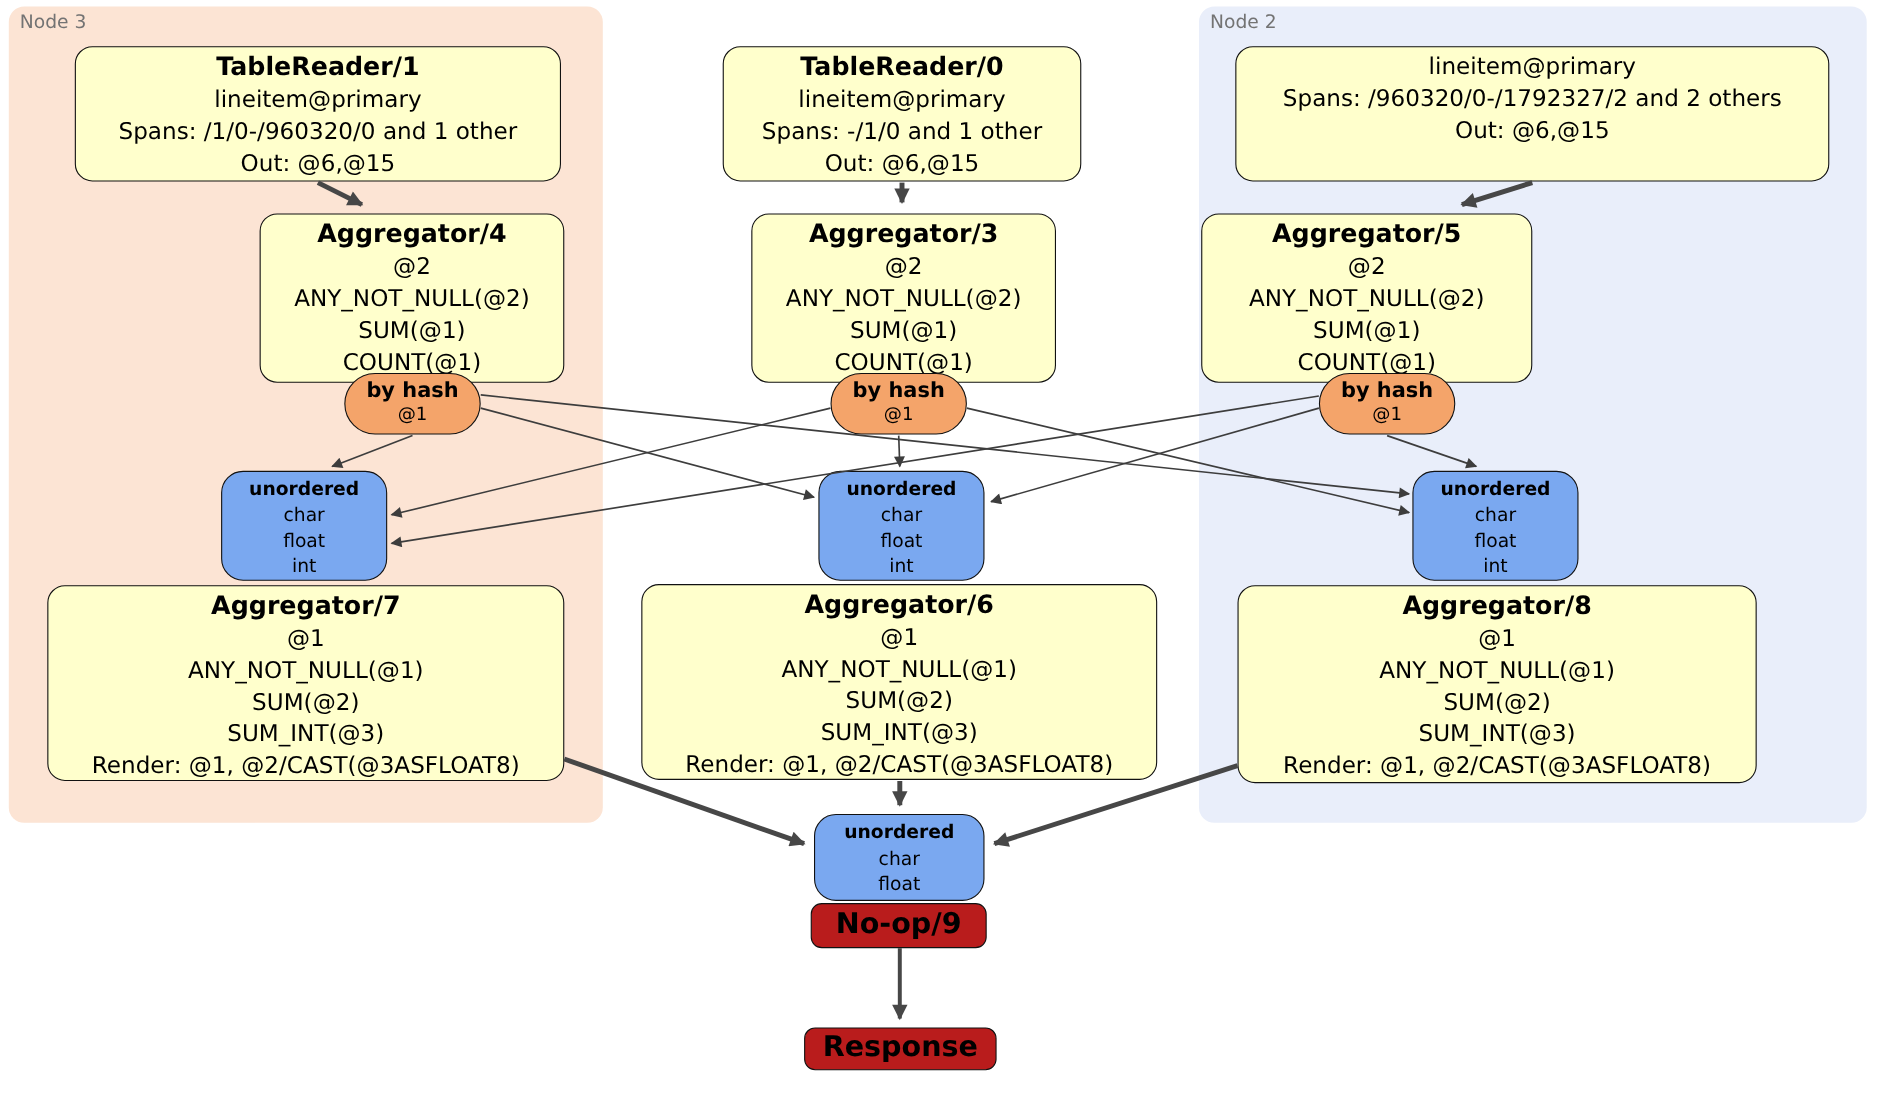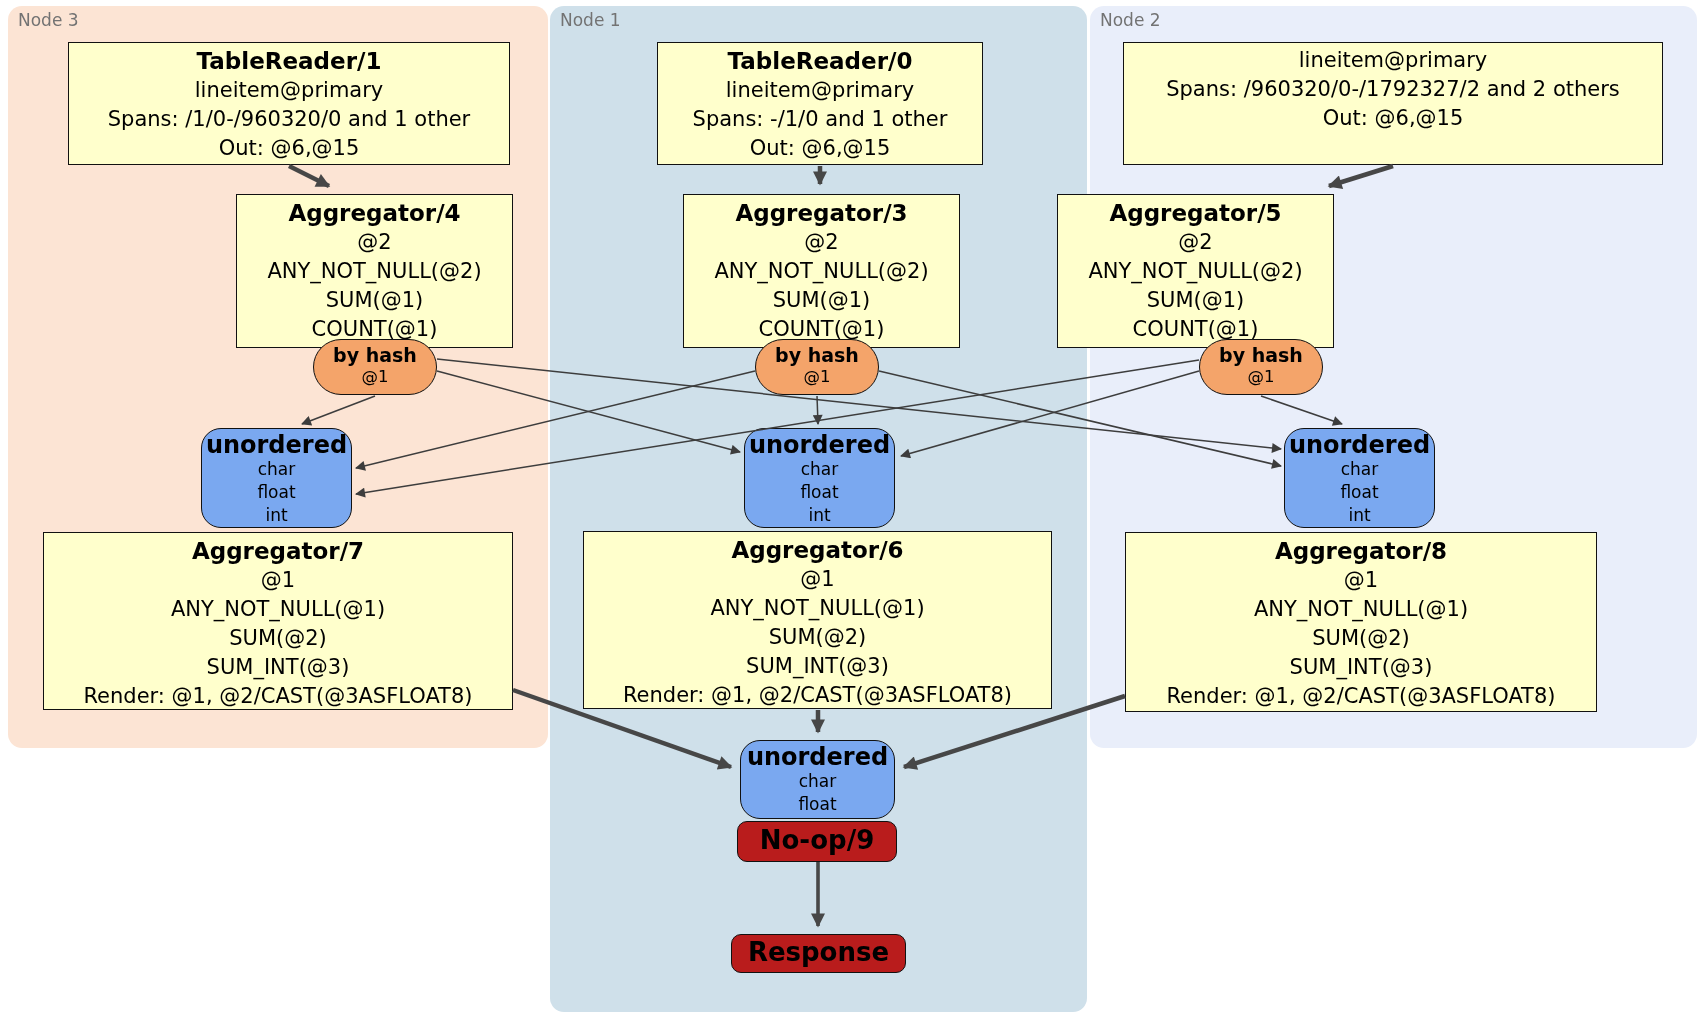--- a/index.html
+++ b/index.html
@@ -8,60 +8,57 @@
     font-family:"DejaVu Sans","Liberation Sans",sans-serif;color:#000;
   }
   .region{position:absolute;border-radius:14px;}
   .region-label{position:absolute;left:10px;top:4px;font-size:17px;color:#737373;}
   #region-node3{left:8px;top:6px;width:540px;height:742px;background:#fce4d4;}
   #region-node1{left:550px;top:6px;width:537px;height:1006px;background:#cfe0ea;}
   #region-node2{left:1090px;top:6px;width:607px;height:742px;background:#e9eefa;}
 
   .box{
     position:absolute;background:#ffffcc;border:1.6px solid #111;
-    border-radius:0;text-align:center;box-sizing:border-box;z-index:3;
+    border-radius:16px;text-align:center;box-sizing:border-box;z-index:3;
     padding-top:3px;
   }
   .box .t{font-size:23px;font-weight:bold;line-height:30px;white-space:nowrap;}
   .box .l{font-size:21px;line-height:29px;white-space:nowrap;}
 
   .hash{
     position:absolute;background:#f4a46a;border:1.6px solid #111;border-radius:28px;
     text-align:center;box-sizing:border-box;z-index:4;padding-top:3px;
   }
   .hash .t{font-size:19px;font-weight:bold;line-height:24px;}
   .hash .l{font-size:16.5px;line-height:20px;}
 
   .sync{
     position:absolute;background:#7aa8f0;border:1.6px solid #111;border-radius:20px;
     text-align:center;box-sizing:border-box;z-index:4;padding-top:4px;
   }
-  .sync .t{font-size:24px;font-weight:bold;line-height:25px;}
+  .sync .t{font-size:17px;font-weight:bold;line-height:25px;}
   .sync .l{font-size:17px;line-height:23px;}
 
   .mini{
     position:absolute;background:#b91c1c;border:1.6px solid #111;border-radius:10px;
     text-align:center;box-sizing:border-box;z-index:4;
   }
   .mini .t{font-size:26px;font-weight:bold;}
   #box-noop .t{line-height:37px;}
   #box-response .t{line-height:35px;}
 
   #edges{position:absolute;left:0;top:0;z-index:5;pointer-events:none;}
 </style>
 </head>
 <body>
 
 <div id="canvas">
 
   <div class="region" id="region-node3">
     <span class="region-label">Node 3</span>
-  </div>
-  <div class="region" id="region-node1">
-    <span class="region-label">Node 1</span>
   </div>
   <div class="region" id="region-node2">
     <span class="region-label">Node 2</span>
   </div>
 
   <div class="box" style="left:68px;top:42px;width:442px;height:123px;">
     <div class="t">TableReader/1</div>
     <div class="l">lineitem@primary</div>
     <div class="l">Spans: /1/0-/960320/0 and 1 other</div>
     <div class="l">Out: @6,@15</div>
@@ -85,21 +82,21 @@
     <div class="l">SUM(@1)</div>
     <div class="l">COUNT(@1)</div>
   </div>
   <div class="box" style="left:683px;top:194px;width:277px;height:154px;">
     <div class="t">Aggregator/3</div>
     <div class="l">@2</div>
     <div class="l">ANY_NOT_NULL(@2)</div>
     <div class="l">SUM(@1)</div>
     <div class="l">COUNT(@1)</div>
   </div>
-  <div class="box" style="left:1057px;top:194px;width:277px;height:154px;">
+  <div class="box" style="left:1092px;top:194px;width:301px;height:154px;">
     <div class="t">Aggregator/5</div>
     <div class="l">@2</div>
     <div class="l">ANY_NOT_NULL(@2)</div>
     <div class="l">SUM(@1)</div>
     <div class="l">COUNT(@1)</div>
   </div>
 
   <div class="hash" style="left:313px;top:339px;width:124px;height:56px;">
     <div class="t">by hash</div>
     <div class="l">@1</div>

